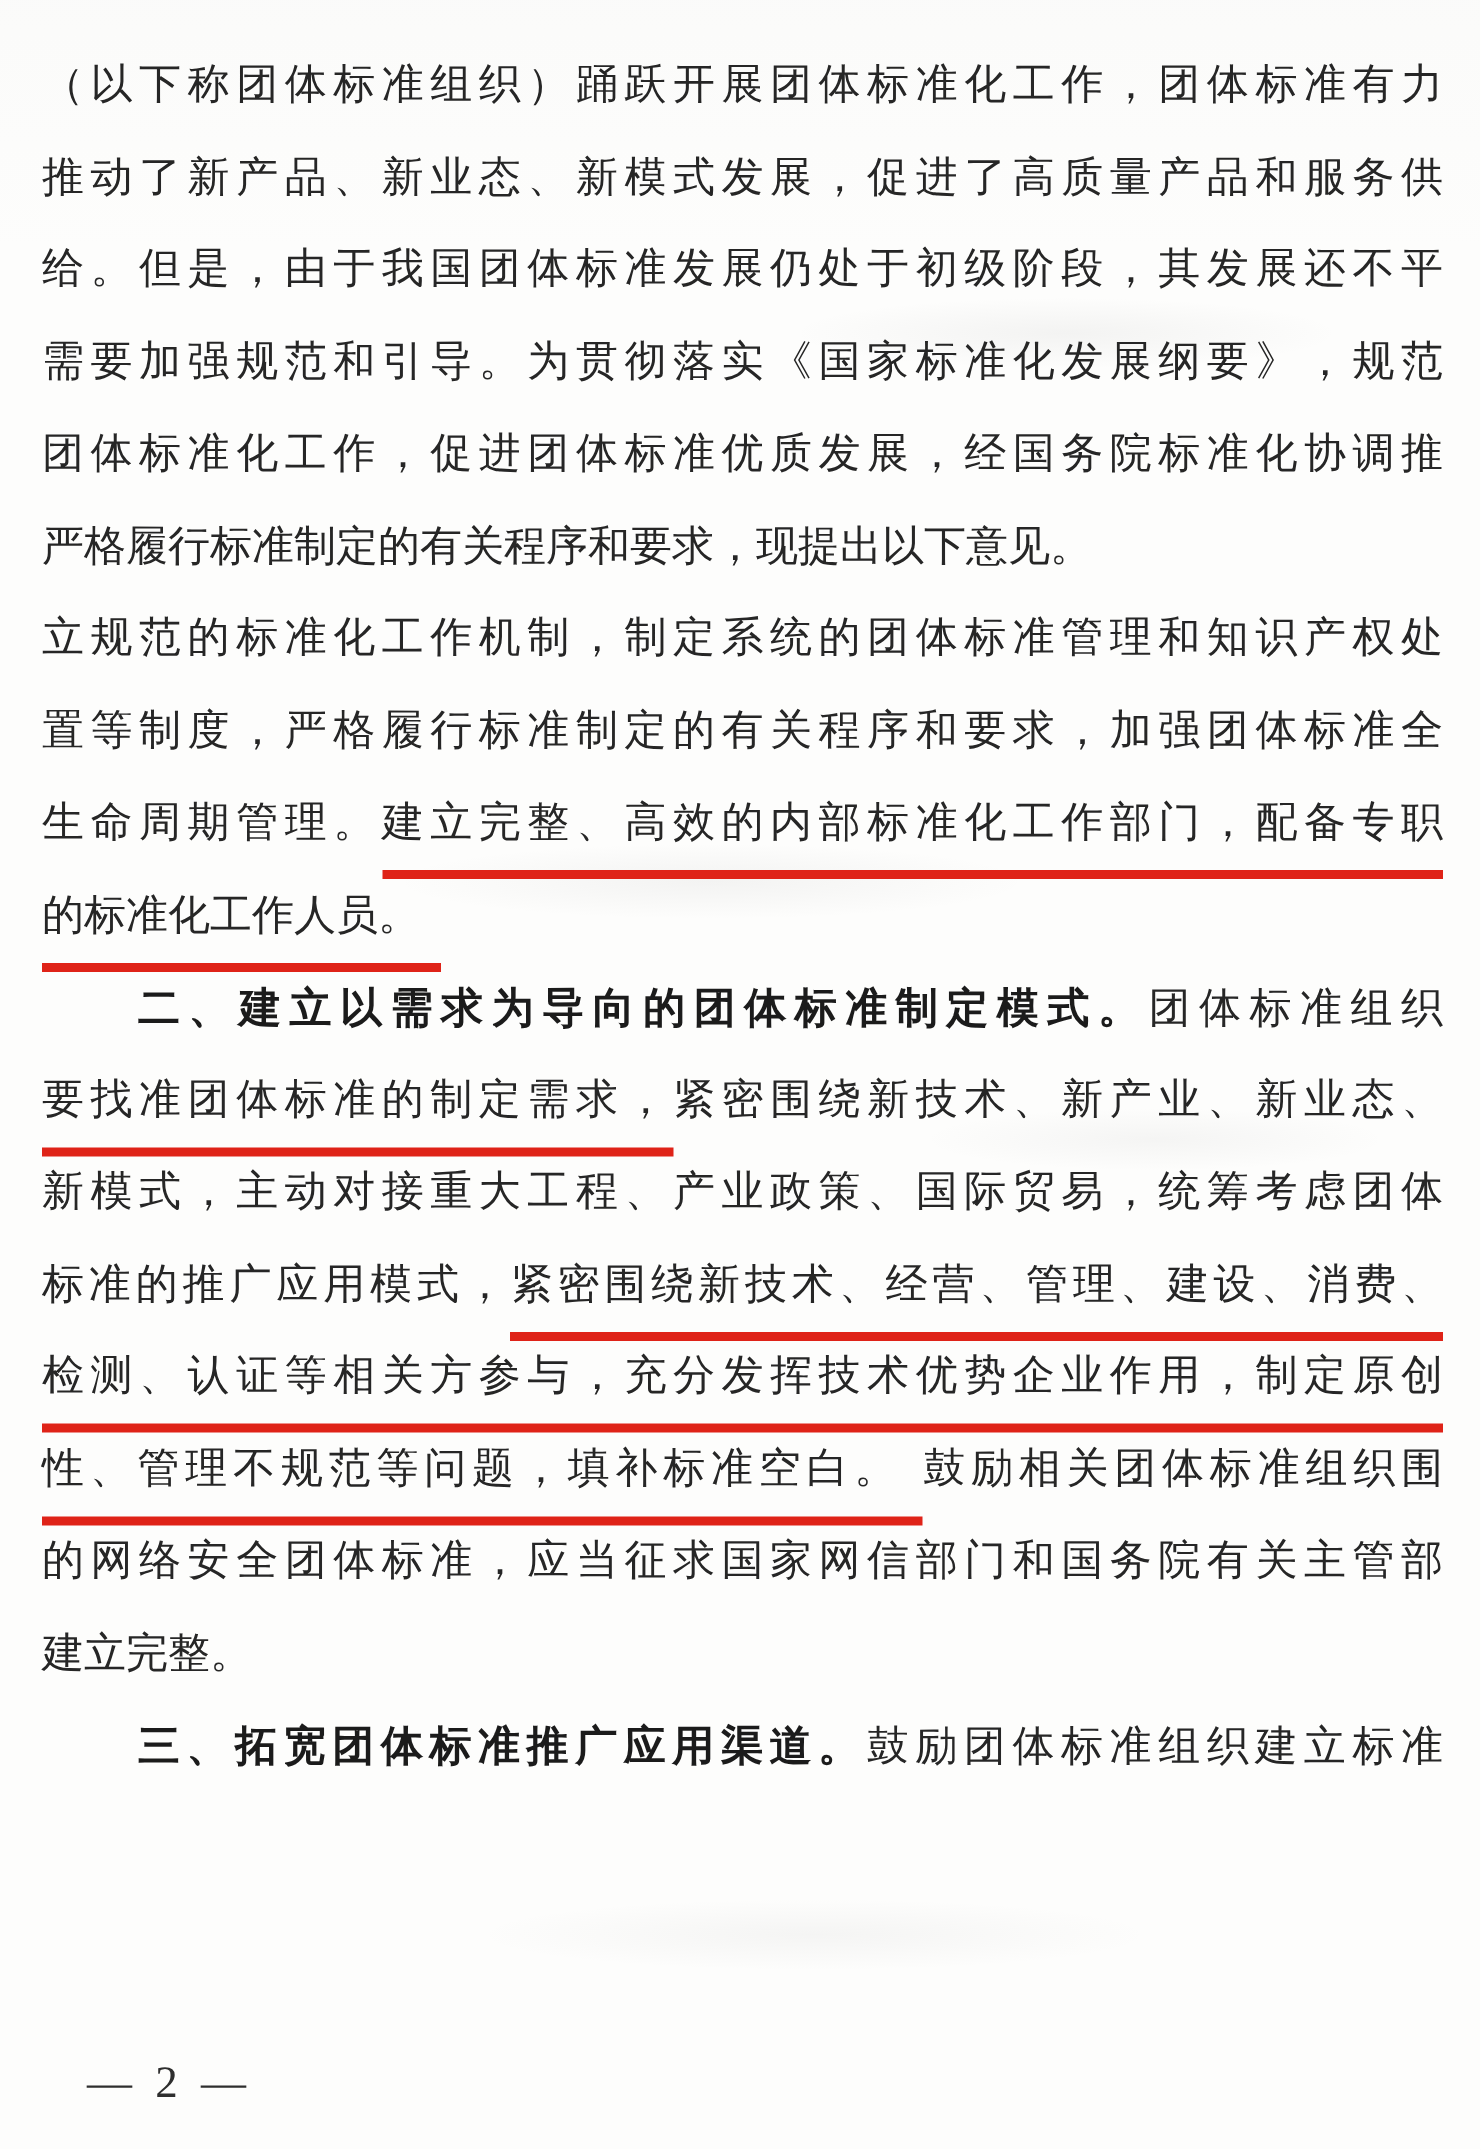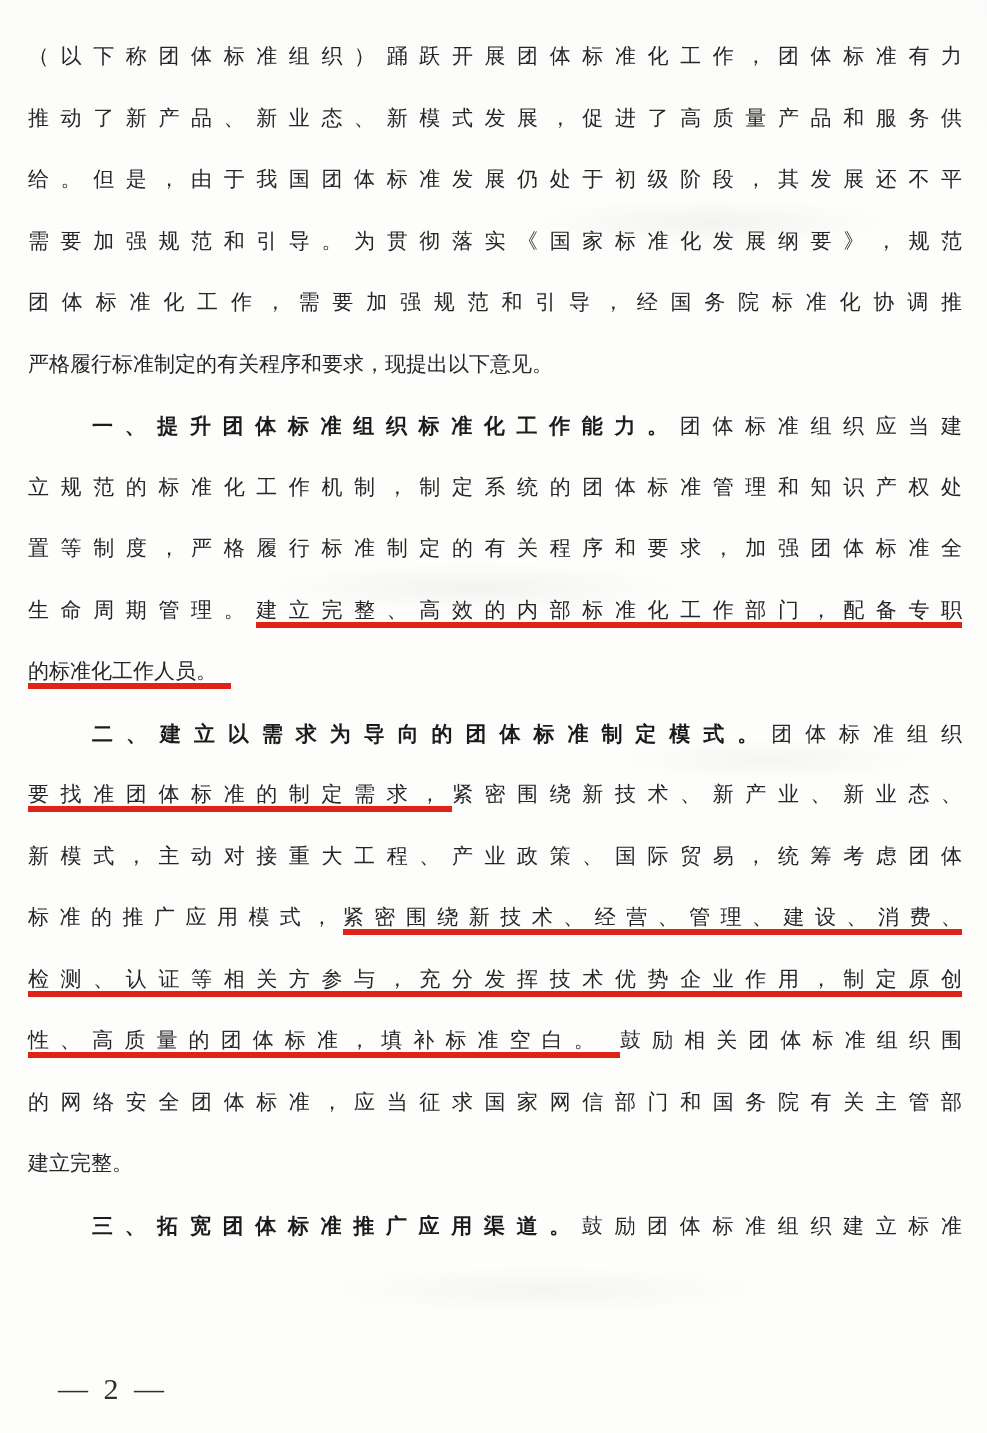--- a/index.html
+++ b/index.html
@@ -31,41 +31,41 @@
   }
   .doc {
     position: absolute;
     left: 28px;
     top: 26px;
     width: 934px;
   }
   .line {
     height: 61.5px;
     line-height: 61.5px;
-    font-size: 21px;
+    font-size: 28px;
     letter-spacing: 0;
     white-space: nowrap;
     text-align: justify;
     text-align-last: justify;
     text-justify: inter-character;
   }
   .line.end {
     text-align-last: left;
   }
   .line.indent {
     text-indent: 64px;
   }
   .b {
     font-weight: 700;
     color: #1b1b1b;
     font-family: "Liberation Sans", "DejaVu Sans", sans-serif;
   }
   .u {
     border-bottom: 6px solid var(--red, #df2318);
-    padding-bottom: 0;
+    padding-bottom: 16px;
     margin-top: 12px;
   }
   .u.ext {
     padding-right: 14px;
   }
   .footer {
     position: absolute;
     left: 58px;
     top: 1372px;
     font-size: 30px;
@@ -76,31 +76,30 @@
 </style>
 </head>
 <body>
 
 <div class="page">
   <div class="doc">
       <div class="line"><span>（以下称团体标准组织）踊跃开展团体标准化工作，团体标准有力</span></div>
       <div class="line"><span>推动了新产品、新业态、新模式发展，促进了高质量产品和服务供</span></div>
       <div class="line"><span>给。但是，由于我国团体标准发展仍处于初级阶段，其发展还不平</span></div>
       <div class="line"><span>需要加强规范和引导。为贯彻落实《国家标准化发展纲要》，规范</span></div>
-      <div class="line"><span>团体标准化工作，需要加强规范和引导，经国务院标准化协调推</span></div>
+      <div class="line"><span>团体标准化工作，促进团体标准优质发展，经国务院标准化协调推</span></div>
       <div class="line end"><span>严格履行标准制定的有关程序和要求，现提出以下意见。</span></div>
-      <div class="line indent"><span class="b">一、提升团体标准组织标准化工作能力。</span><span>团体标准组织应当建</span></div>
       <div class="line"><span>立规范的标准化工作机制，制定系统的团体标准管理和知识产权处</span></div>
       <div class="line"><span>置等制度，严格履行标准制定的有关程序和要求，加强团体标准全</span></div>
       <div class="line"><span>生命周期管理。</span><span class="u">建立完整、高效的内部标准化工作部门，配备专职</span></div>
       <div class="line end"><span class="u ext">的标准化工作人员。</span></div>
       <div class="line indent"><span class="b">二、建立以需求为导向的团体标准制定模式。</span><span>团体标准组织</span></div>
       <div class="line"><span class="u">要找准团体标准的制定需求，</span><span>紧密围绕新技术、新产业、新业态、</span></div>
       <div class="line"><span>新模式，主动对接重大工程、产业政策、国际贸易，统筹考虑团体</span></div>
       <div class="line"><span>标准的推广应用模式，</span><span class="u">紧密围绕新技术、经营、管理、建设、消费、</span></div>
       <div class="line"><span class="u">检测、认证等相关方参与，充分发挥技术优势企业作用，制定原创</span></div>
-      <div class="line"><span class="u ext">性、高质量的团体标准，填补标准空白。</span><span>鼓励相关团体标准组织围</span></div>
+      <div class="line"><span class="u ext">性、管理不规范等问题，填补标准空白。</span><span>鼓励相关团体标准组织围</span></div>
       <div class="line"><span>的网络安全团体标准，应当征求国家网信部门和国务院有关主管部</span></div>
       <div class="line end"><span>建立完整。</span></div>
       <div class="line indent"><span class="b">三、拓宽团体标准推广应用渠道。</span><span>鼓励团体标准组织建立标准</span></div>
     </div>
   <div class="footer">— 2 —</div>
 </div>
 
 </body></html>

